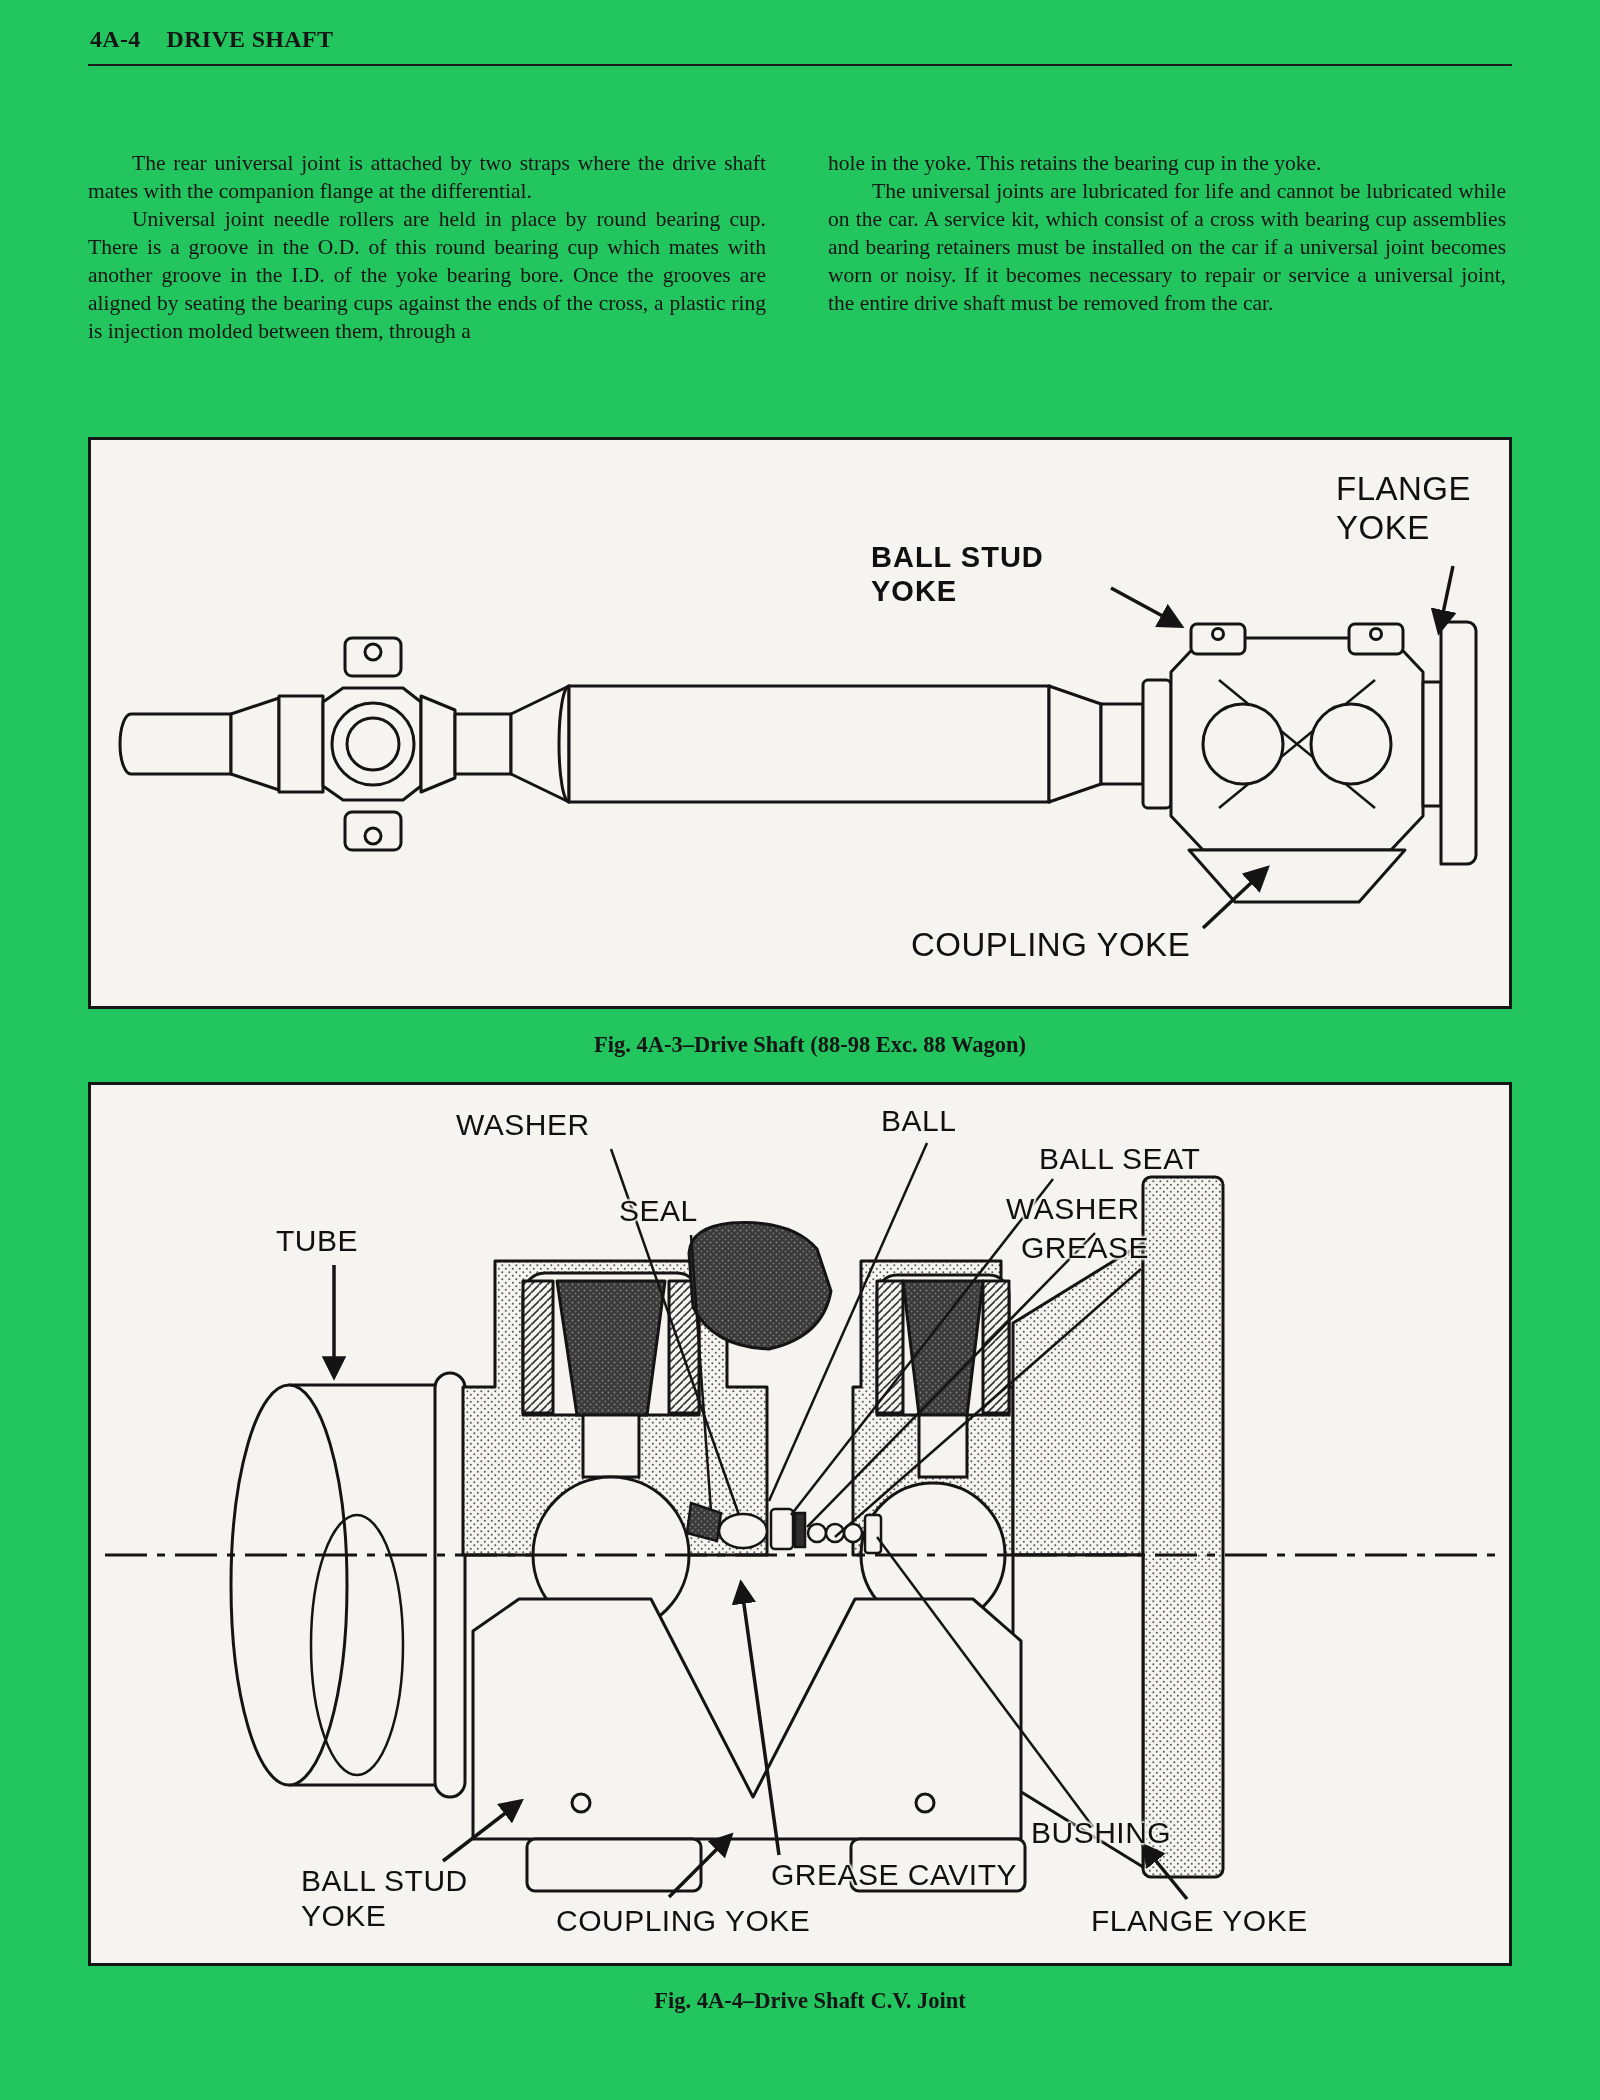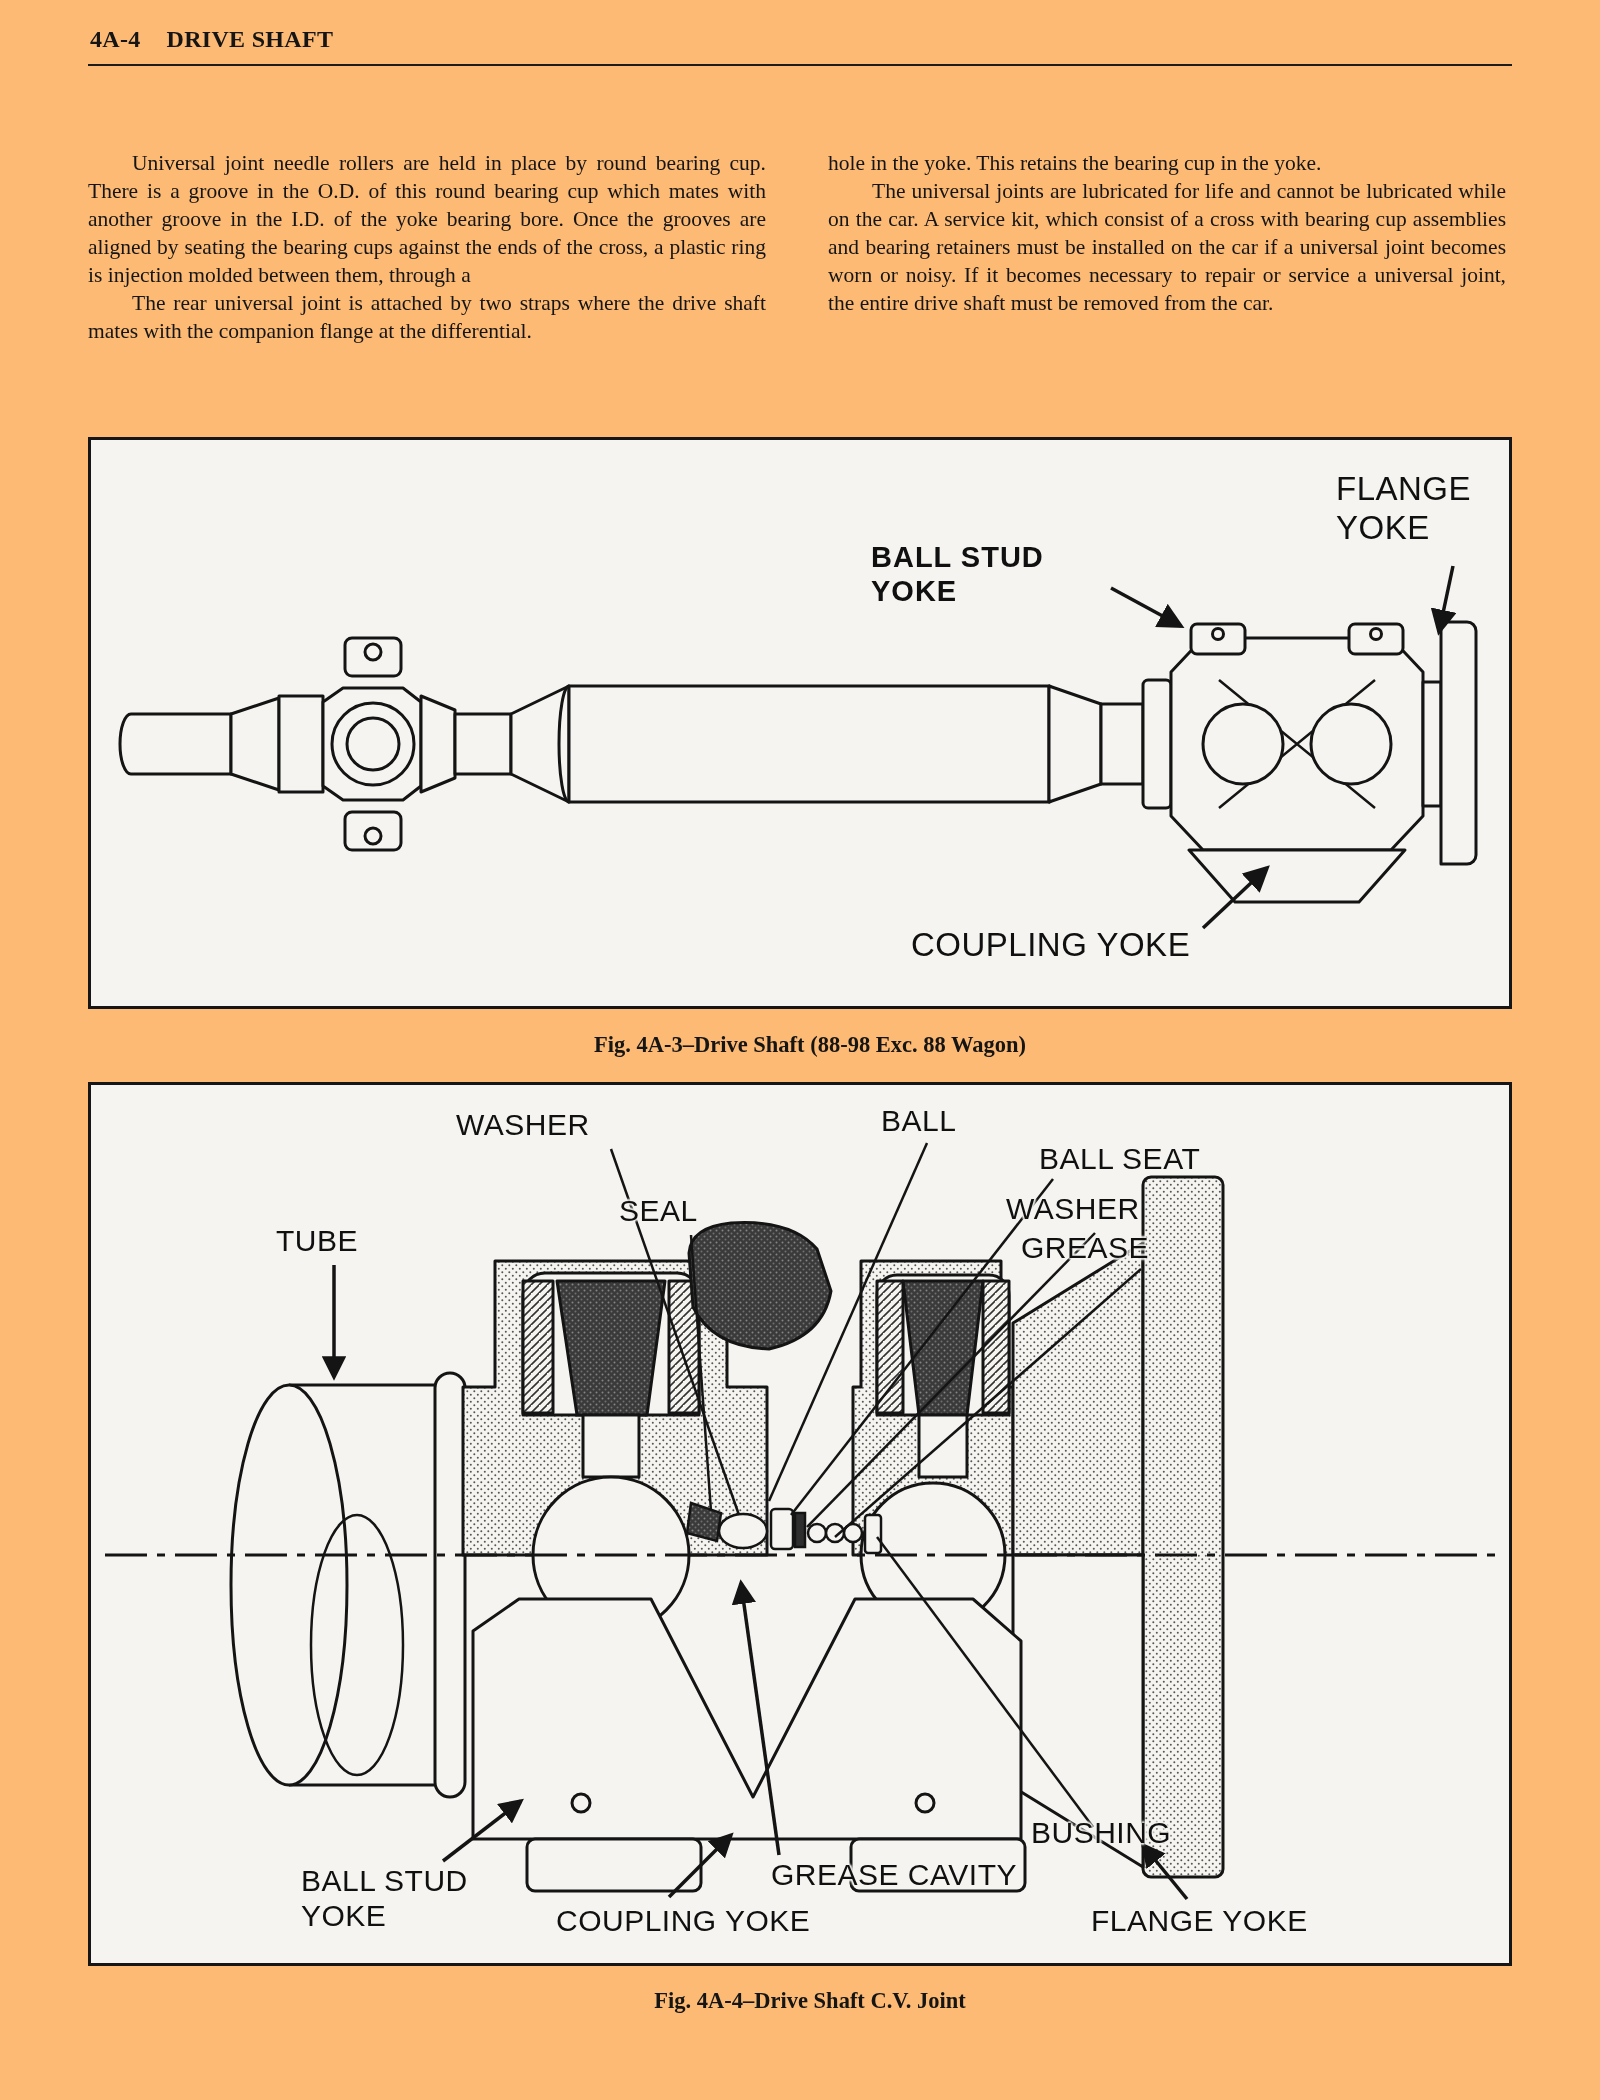--- a/index.html
+++ b/index.html
@@ -1,19 +1,19 @@
 <!DOCTYPE html>
 <html><head>
 <meta charset="utf-8">
 <style>
   * { margin:0; padding:0; box-sizing:border-box; }
   html,body { width:1600px; background:#e8e6e1; }
   .page {
     position:relative; width:1600px; height:2100px;
-    background:#fdba74; color:#151515; overflow:hidden;
+    background:#22c55e; color:#151515; overflow:hidden;
     font-family:"Liberation Serif", serif;
   }
   .header { position:absolute; left:90px; top:26px; font-weight:bold; font-size:24px; letter-spacing:.3px; }
   .header .sec { margin-right:26px; }
   .rule { position:absolute; left:88px; top:64px; width:1424px; height:2px; background:#1c1c1c; }
 
   .col { position:absolute; top:150px; width:678px; font-size:21.5px; line-height:1.3; text-align:justify; }
   .col-left { left:88px; }
   .col-right { left:828px; }
   .col p.indent { text-indent:44px; }
@@ -40,22 +40,22 @@
 <body>
 
 <div class="page">
 
   <div class="header">
     <span class="sec">4A-4</span><span class="title">DRIVE SHAFT</span>
   </div>
   <div class="rule"></div>
 
   <div class="col col-left">
+    <p class="indent">The rear universal joint is attached by two straps where the drive shaft mates with the companion flange at the differential.</p>
     <p class="indent">Universal joint needle rollers are held in place by round bearing cup. There is a groove in the O.D. of this round bearing cup which mates with another groove in the I.D. of the yoke bearing bore. Once the grooves are aligned by seating the bearing cups against the ends of the cross, a plastic ring is injection molded between them, through a</p>
-    <p class="indent">The rear universal joint is attached by two straps where the drive shaft mates with the companion flange at the differential.</p>
   </div>
 
   <div class="col col-right">
     <p>hole in the yoke. This retains the bearing cup in the yoke.</p>
     <p class="indent">The universal joints are lubricated for life and cannot be lubricated while on the car. A service kit, which consist of a cross with bearing cup assemblies and bearing retainers must be installed on the car if a universal joint becomes worn or noisy. If it becomes necessary to repair or service a universal joint, the entire drive shaft must be removed from the car.</p>
   </div>
 
   <figure class="fig fig1">
     <svg viewBox="0 0 1418 566" preserveAspectRatio="none">
       <defs>

